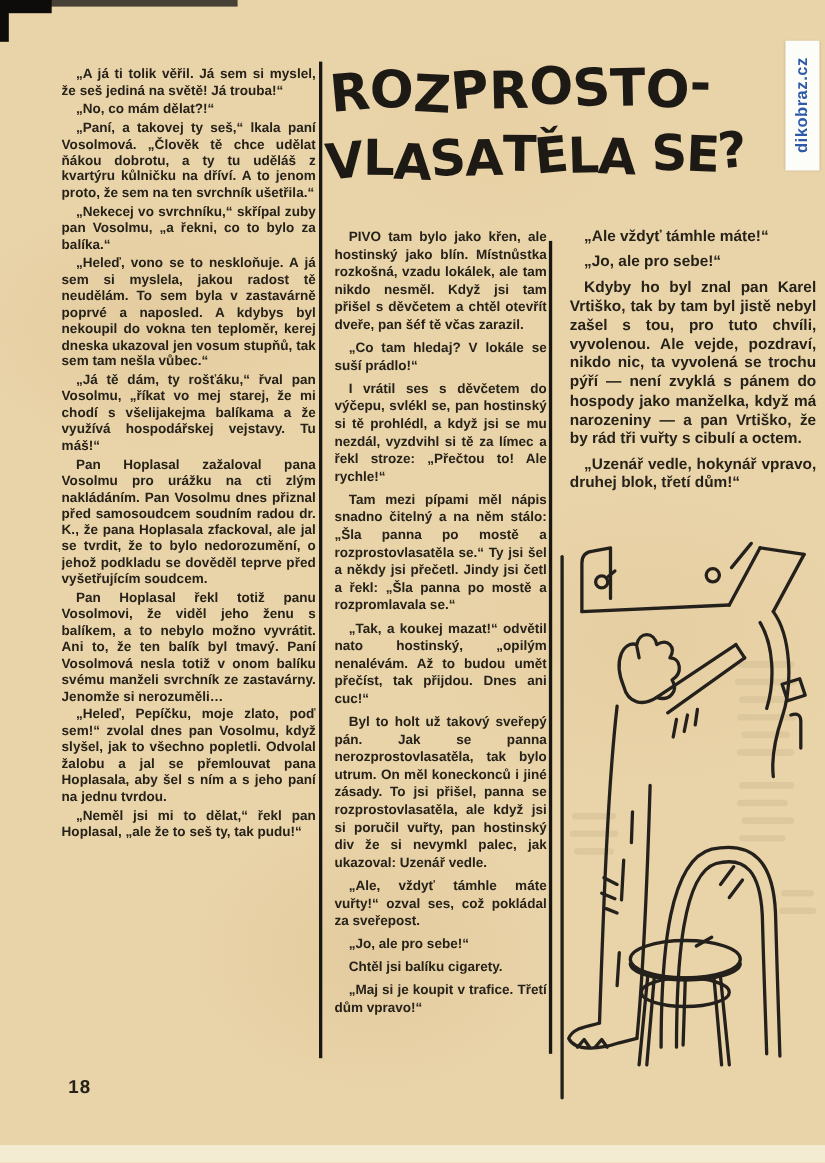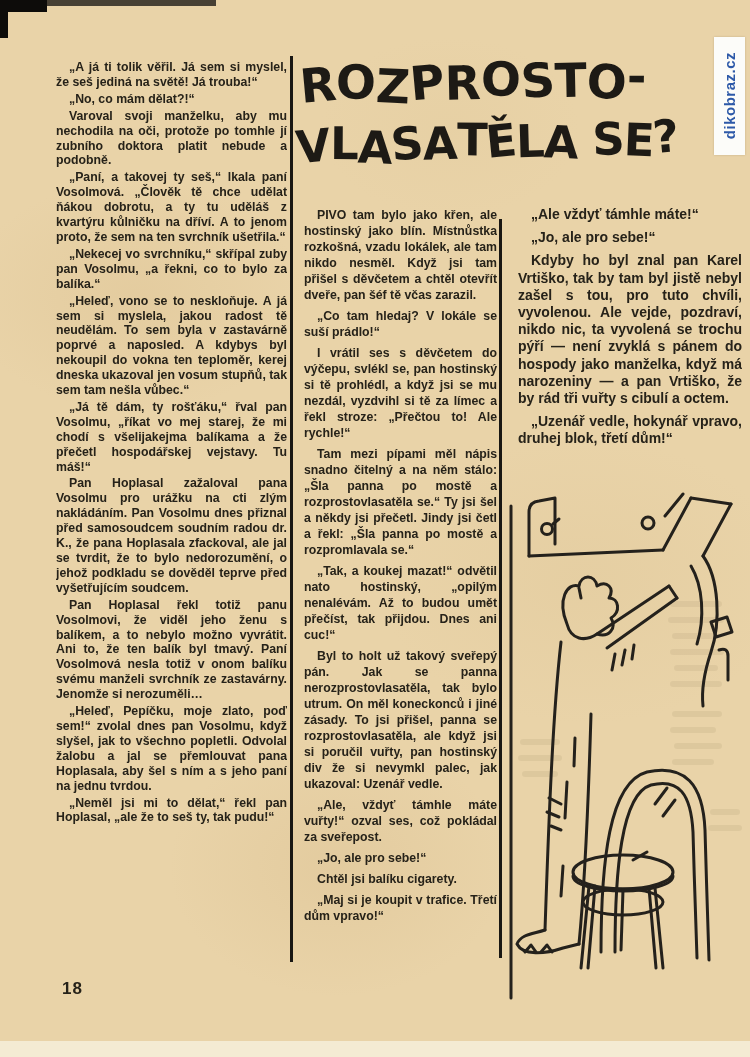--- a/index.html
+++ b/index.html
@@ -72,25 +72,24 @@
 </div>
 
 <div class="abs title">
   <div class="title-line title-line1"><span>R</span><span>O</span><span>Z</span><span>P</span><span>R</span><span>O</span><span>S</span><span>T</span><span>O</span><span>-</span></div>
   <div class="title-line title-line2"><span>V</span><span>L</span><span>A</span><span>S</span><span>A</span><span>T</span><span>Ě</span><span>L</span><span>A</span><span> </span><span>S</span><span>E</span><span>?</span></div>
 </div>
 
 <div class="abs col col-left">
     <p>„A já ti tolik věřil. Já sem si myslel, že seš jediná na světě! Já trouba!“</p>
     <p>„No, co mám dělat?!“</p>
-    <p>Varoval svoji manželku, aby mu nechodila na oči, protože po tomhle jí zubního doktora platit nebude a podobně.</p>
     <p>„Paní, a takovej ty seš,“ lkala paní Vosolmová. „Člověk tě chce udělat ňákou dobrotu, a ty tu uděláš z kvartýru kůlničku na dříví. A to jenom proto, že sem na ten svrchník ušetřila.“</p>
     <p>„Nekecej vo svrchníku,“ skřípal zuby pan Vosolmu, „a řekni, co to bylo za balíka.“</p>
     <p>„Heleď, vono se to neskloňuje. A já sem si myslela, jakou radost tě neudělám. To sem byla v zastavárně poprvé a naposled. A kdybys byl nekoupil do vokna ten teploměr, kerej dneska ukazoval jen vosum stupňů, tak sem tam nešla vůbec.“</p>
-    <p>„Já tě dám, ty rošťáku,“ řval pan Vosolmu, „říkat vo mej starej, že mi chodí s všelijakejma balíkama a že přečetl hospodářskej vejstavy. Tu máš!“</p>
+    <p>„Já tě dám, ty rošťáku,“ řval pan Vosolmu, „říkat vo mej starej, že mi chodí s všelijakejma balíkama a že využívá hospodářskej vejstavy. Tu máš!“</p>
     <p>Pan Hoplasal zažaloval pana Vosolmu pro urážku na cti zlým nakládáním. Pan Vosolmu dnes přiznal před samosoudcem soudním radou dr. K., že pana Hoplasala zfackoval, ale jal se tvrdit, že to bylo nedorozumění, o jehož podkladu se dověděl teprve před vyšetřujícím soudcem.</p>
     <p>Pan Hoplasal řekl totiž panu Vosolmovi, že viděl jeho ženu s balíkem, a to nebylo možno vyvrátit. Ani to, že ten balík byl tmavý. Paní Vosolmová nesla totiž v onom balíku svému manželi svrchník ze zastavárny. Jenomže si nerozuměli…</p>
     <p>„Heleď, Pepíčku, moje zlato, poď sem!“ zvolal dnes pan Vosolmu, když slyšel, jak to všechno popletli. Odvolal žalobu a jal se přemlouvat pana Hoplasala, aby šel s ním a s jeho paní na jednu tvrdou.</p>
     <p>„Neměl jsi mi to dělat,“ řekl pan Hoplasal, „ale že to seš ty, tak pudu!“</p>
   </div>
 <div class="abs divider divider-1"></div>
 <div class="abs col col-middle">
     <p>PIVO tam bylo jako křen, ale hostinský jako blín. Místnůstka rozkošná, vzadu lokálek, ale tam nikdo nesměl. Když jsi tam přišel s děvčetem a chtěl otevřít dveře, pan šéf tě včas zarazil.</p>
     <p>„Co tam hledaj? V lokále se suší prádlo!“</p>
     <p>I vrátil ses s děvčetem do výčepu, svlékl se, pan hostinský si tě prohlédl, a když jsi se mu nezdál, vyzdvihl si tě za límec a řekl stroze: „Přečtou to! Ale rychle!“</p>

